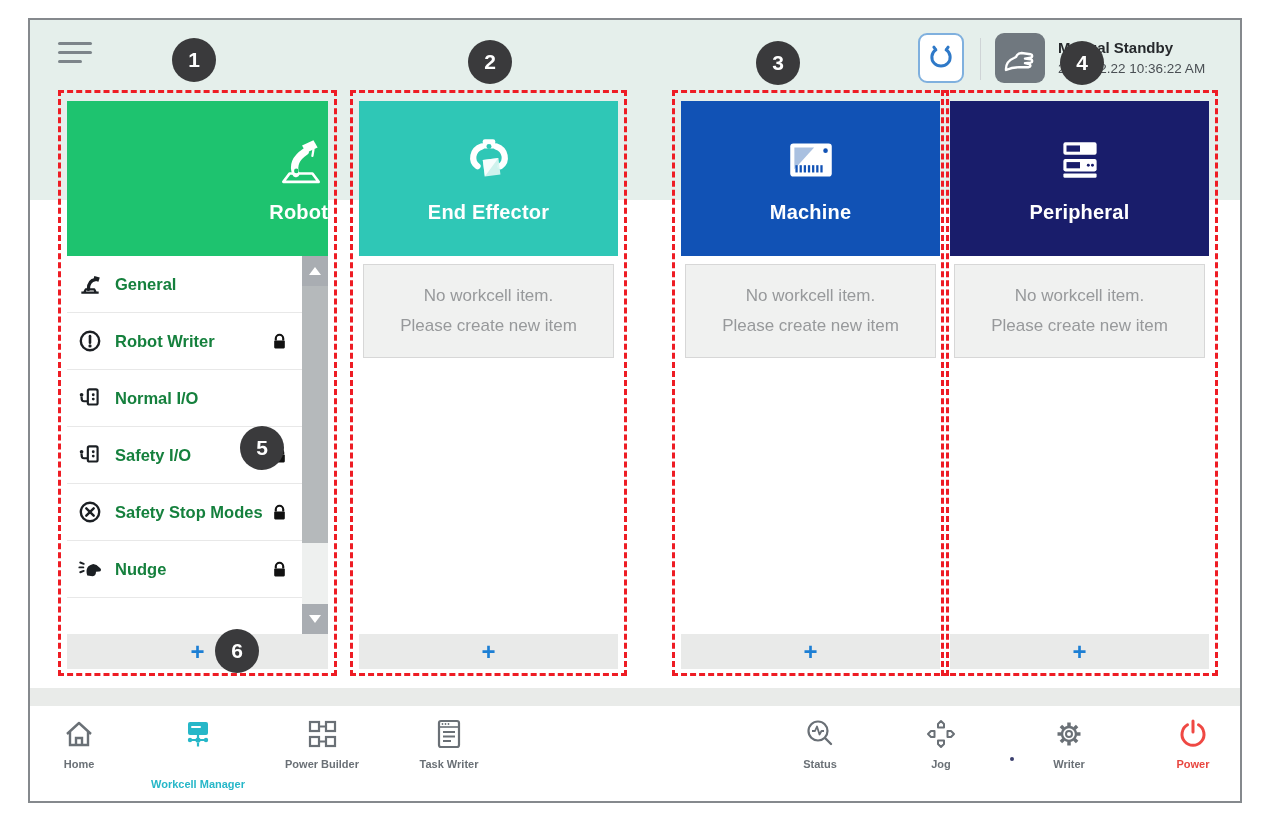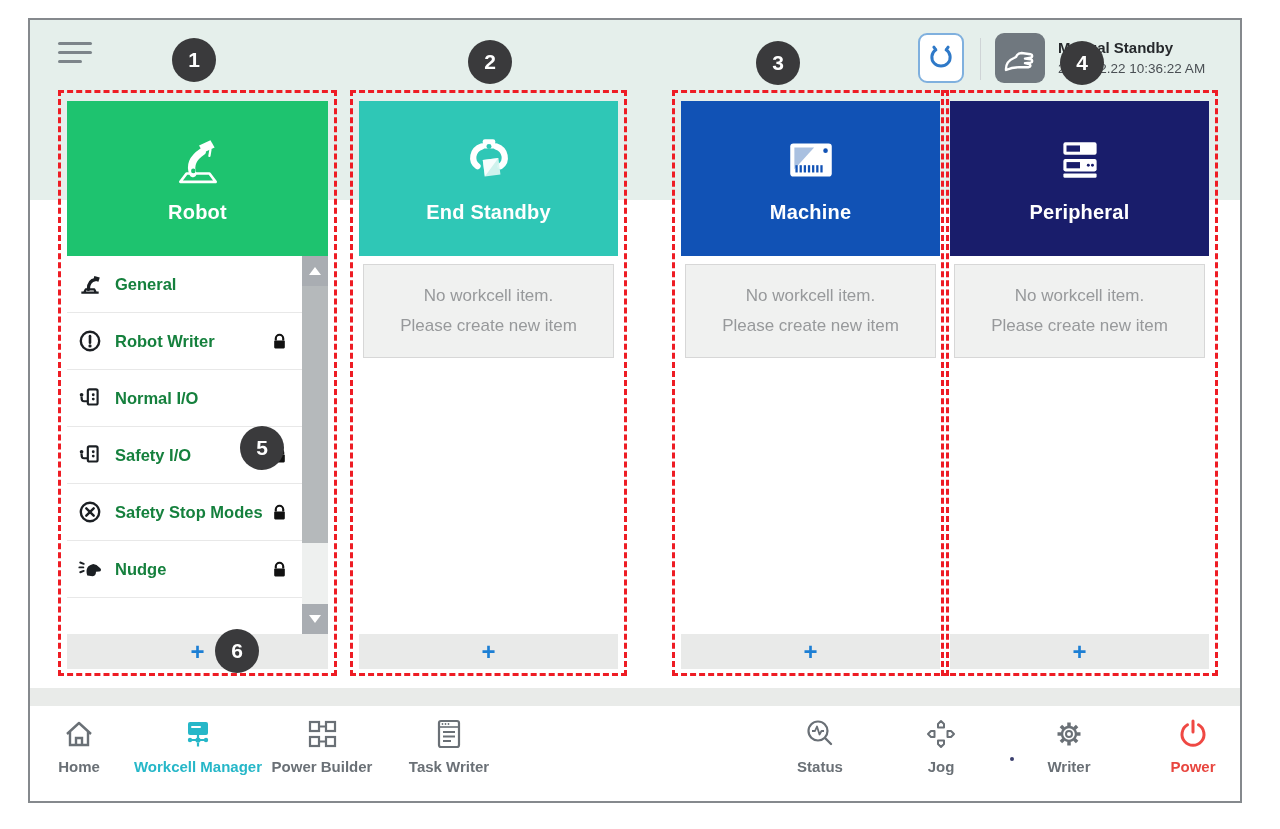--- a/index.html
+++ b/index.html
@@ -29,21 +29,21 @@
 
   
   .col{position:absolute;top:70px;height:586px;border:3px dashed #ee1c24;box-sizing:border-box;
        padding:8px 6px 4px 6px;display:flex;flex-direction:column;}
   .col-1{left:28px;width:279px;}
   .col-2{left:320px;width:277px;}
   .col-3{left:642px;width:277px;}
   .col-4{left:911px;width:277px;}
   .col-header{height:155px;flex:0 0 155px;display:flex;flex-direction:column;align-items:center;
               justify-content:center;cursor:pointer;}
-  .hdr-robot{background:#1ec36f;}
+  .hdr-robot{background:#1ec36f;align-items:flex-end;}
   .hdr-end-effector{background:#2fc7b6;}
   .hdr-machine{background:#1152b5;}
   .hdr-peripheral{background:#191d6b;}
   .col-title{color:#fff;font-weight:bold;font-size:20px;margin-top:14px;letter-spacing:.2px;}
   .col-body{flex:1 1 auto;background:#fff;position:relative;overflow:hidden;}
   .plus-bar{flex:0 0 35px;background:#e9eae9;display:flex;align-items:center;justify-content:center;cursor:pointer;}
   .plus-bar span{color:#1d7fd4;font-weight:bold;font-size:24px;line-height:1;}
 
   
   .row{height:57px;box-sizing:border-box;border-bottom:1px solid #e8e8e8;display:flex;align-items:center;
@@ -63,21 +63,21 @@
   .tri-down{width:0;height:0;border-left:6px solid transparent;border-right:6px solid transparent;border-top:8px solid #fff;}
 
   
   .empty-box{margin:8px 4px;height:94px;background:#f0f1f0;border:1px solid #d7d7d7;box-sizing:border-box;
              display:flex;flex-direction:column;align-items:center;justify-content:center;}
   .empty-box div{color:#97999b;font-size:17px;line-height:1.75;}
 
   
   .gray-strip{position:absolute;left:0;top:668px;width:100%;height:18px;background:#e9ebe9;}
   .nav-item{position:absolute;top:694px;width:130px;display:flex;flex-direction:column;align-items:center;cursor:pointer;}
-  .nav-label{font-size:15px;color:#6a7076;font-weight:bold;margin-top:4px;white-space:nowrap;}
+  .nav-label{font-size:11px;color:#6a7076;font-weight:bold;margin-top:4px;white-space:nowrap;}
   .nav-item.active .nav-label{color:#26b7c8;}
   .nav-item.danger .nav-label{color:#e8463f;}
   .jog-dot{position:absolute;left:980px;top:737px;width:4px;height:4px;border-radius:50%;background:#3b3f6e;}
 
   
   .callout{position:absolute;width:44px;height:44px;border-radius:50%;background:#3a3a3c;color:#fff;
            display:flex;align-items:center;justify-content:center;font-weight:bold;font-size:21px;z-index:50;}
 </style>
 </head>
 <body>
@@ -227,21 +227,21 @@
     <div class="col col-2">
       <div class="col-header hdr-end-effector">
         <svg width="54" height="54" viewBox="0 0 52 52">
           <rect x="20" y="6" width="12" height="9" rx="2" fill="#fff"></rect>
           <circle cx="26" cy="13" r="2.4" fill="#2fc7b6"></circle>
           <path d="M19,13 C10,16 8,27 15,32" fill="none" stroke="#fff" stroke-width="6" stroke-linecap="round"></path>
           <path d="M33,13 C42,16 44,27 37,32" fill="none" stroke="#fff" stroke-width="6" stroke-linecap="round"></path>
           <polygon points="20,26 35,24 37,40 22,42" fill="#d8f4f0" opacity="0.95"></polygon>
           <polygon points="20,26 35,24 22,42" fill="#ffffff" opacity="0.85"></polygon>
         </svg>
-        <div class="col-title">End Standby</div>
+        <div class="col-title">End Effector</div>
       </div>
       <div class="col-body">
         <div class="empty-box">
           <div>No workcell item.</div>
           <div>Please create new item</div>
         </div>
       </div>
       <div class="plus-bar">
         <span>+</span>
       </div>
@@ -303,21 +303,21 @@
     <div class="gray-strip"></div>
 
     <div class="nav-item" style="left:-16px;">
       <svg width="40" height="40" viewBox="0 0 40 40">
         <path d="M8,20 L20,9 L32,20" fill="none" stroke="#6a7076" stroke-width="2.4" stroke-linejoin="round"></path>
         <path d="M11,18 V31 H29 V18" fill="none" stroke="#6a7076" stroke-width="2.4"></path>
         <path d="M17,31 v-7 h6 v7" fill="none" stroke="#6a7076" stroke-width="2.4"></path>
       </svg>
       <span class="nav-label">Home</span>
     </div>
-    <div class="nav-item active" style="left:103px;">
+    <div class="nav-item active" style="left:103px;gap:20px;">
       <svg width="40" height="40" viewBox="0 0 40 40">
         <rect x="10" y="8" width="20" height="13" rx="2" fill="#26b7c8"></rect>
         <path d="M14,13 h8" stroke="#fff" stroke-width="2" stroke-linecap="round"></path>
         <path d="M20,21 v5 M12,26 h16" stroke="#26b7c8" stroke-width="2.2"></path>
         <circle cx="12" cy="26" r="2.2" fill="#26b7c8"></circle>
           <circle cx="20" cy="26" r="2.6" fill="#26b7c8"></circle>
           <circle cx="28" cy="26" r="2.2" fill="#26b7c8"></circle>
         <path d="M20,28.5 v4" stroke="#26b7c8" stroke-width="2.2"></path>
       </svg>
       <span class="nav-label">Workcell Manager</span>

